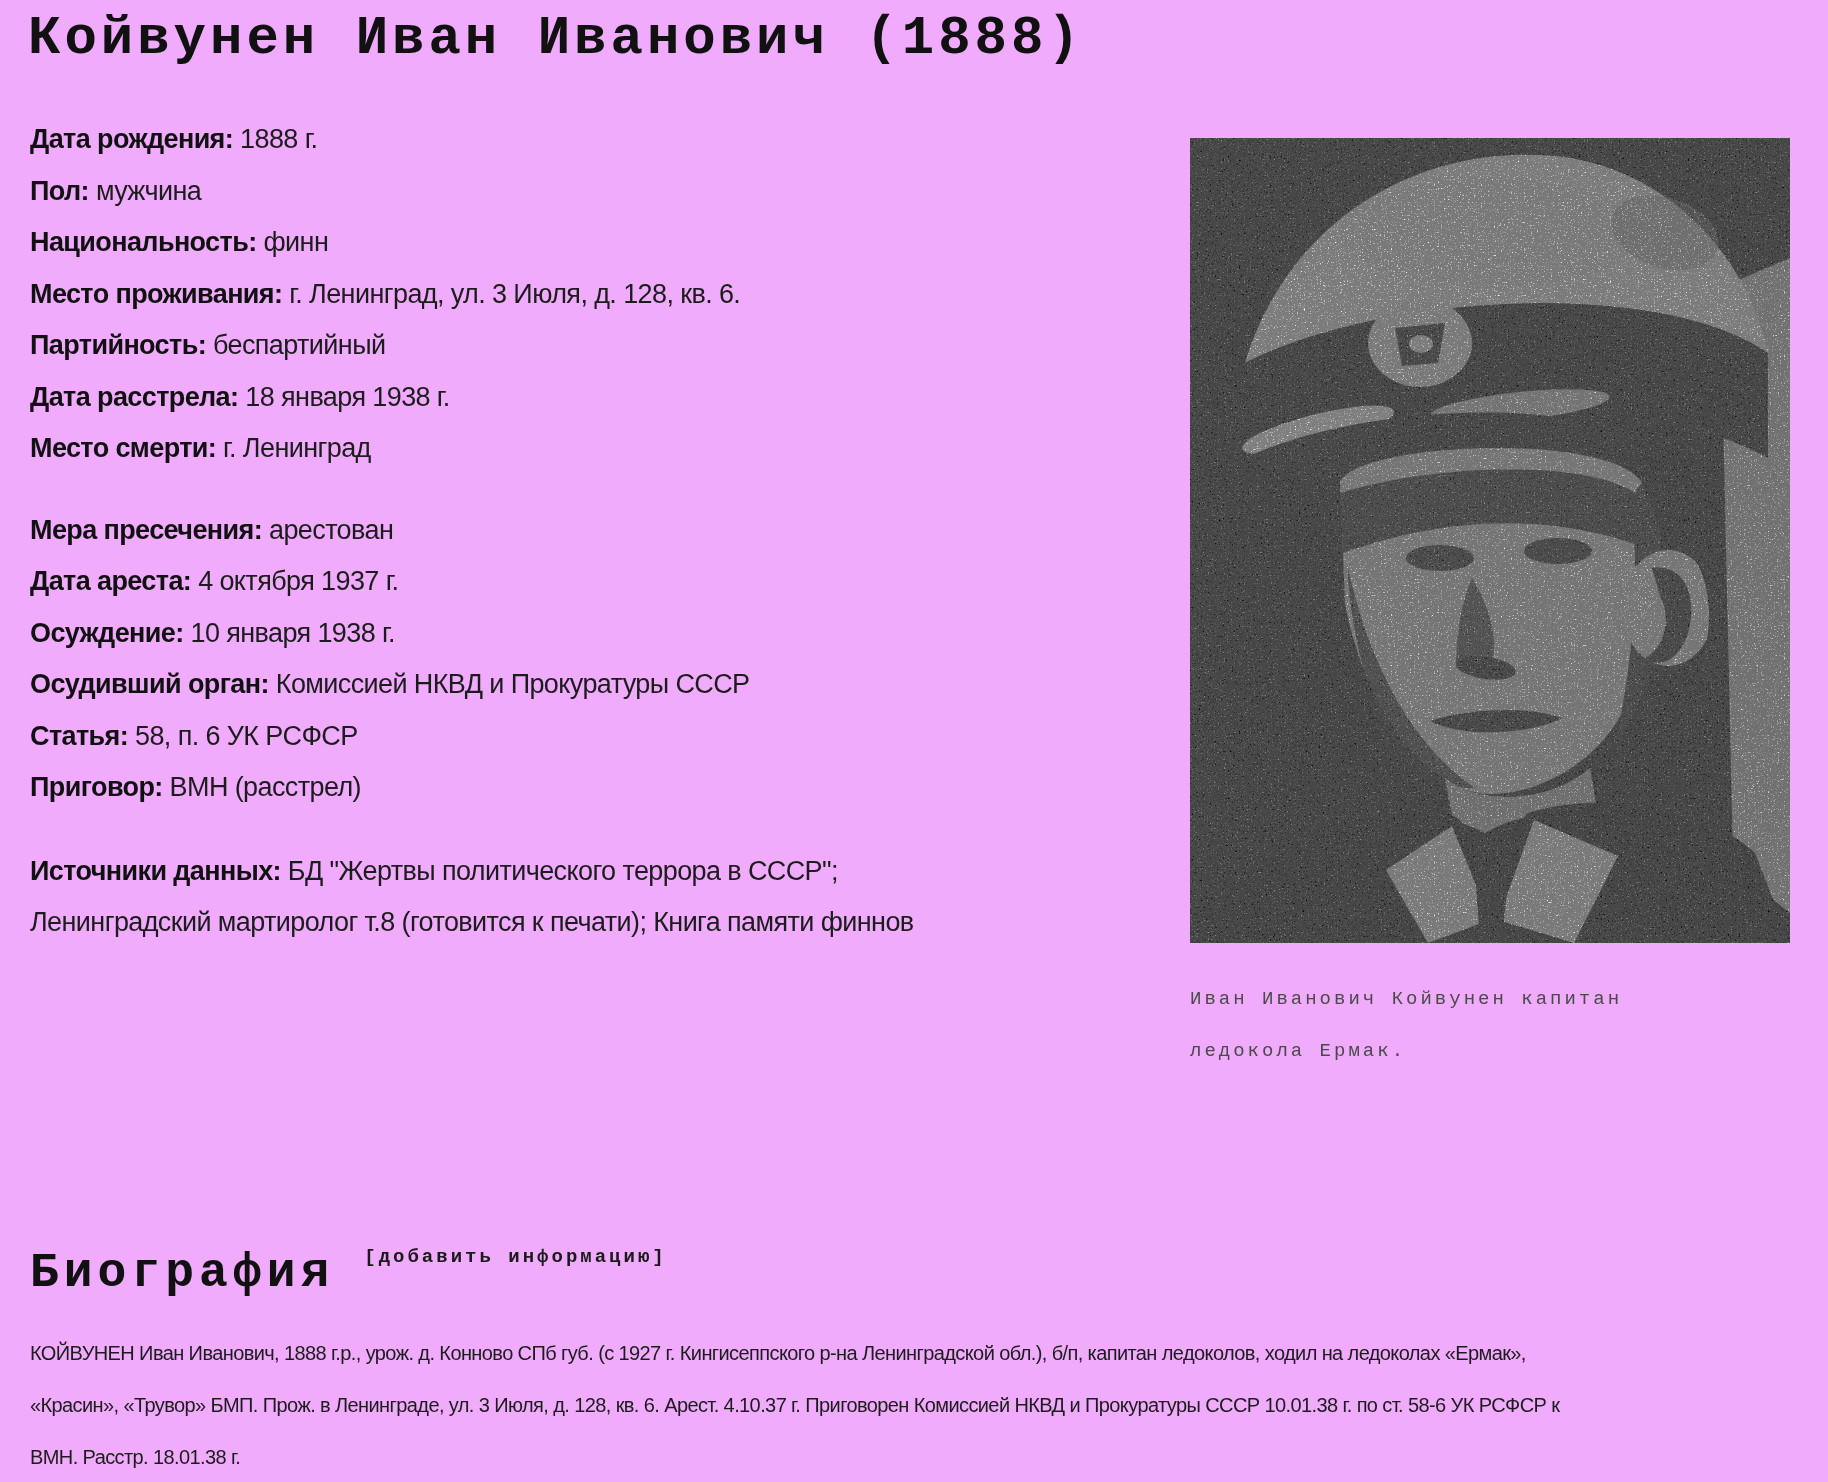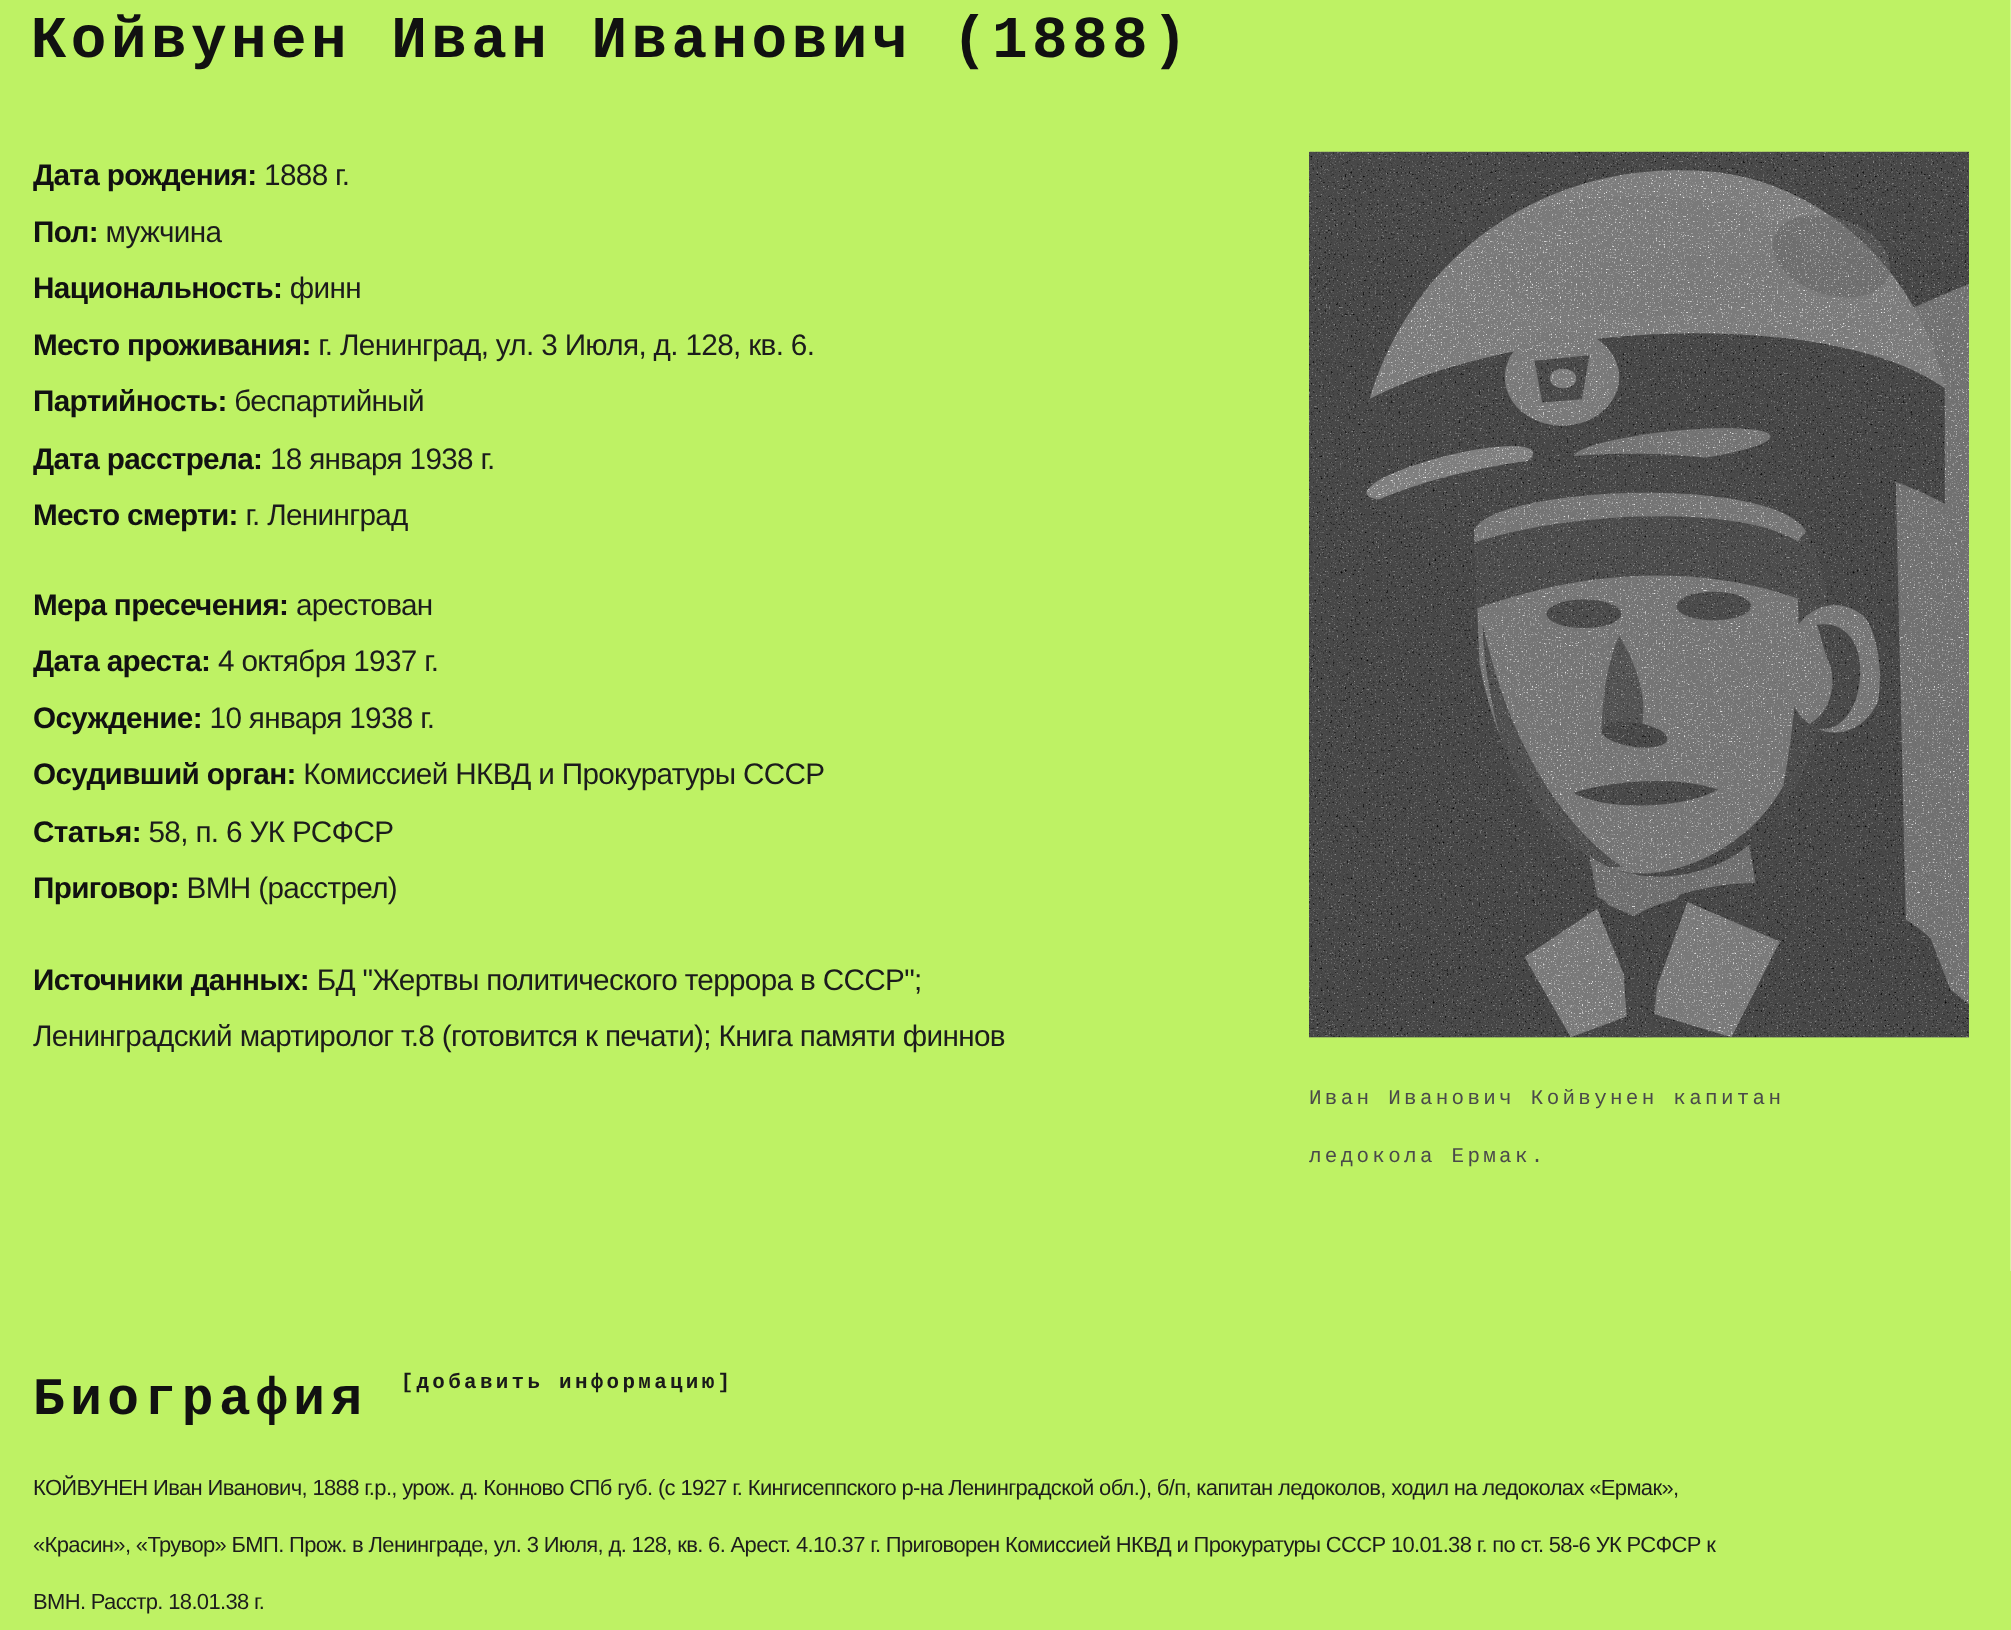--- a/index.html
+++ b/index.html
@@ -7,42 +7,42 @@
     padding: 0;
     background: #ffffff;
     width: 1828px;
     height: 1482px;
     overflow: hidden;
   }
   .page {
     position: relative;
     width: 1828px;
     height: 1482px;
-    background: #bef264;
+    background: #f0abfc;
     color: #1a1a1a;
     font-family: "Liberation Sans", sans-serif;
   }
   
   .title {
     position: absolute;
     left: 28px;
     top: 8px;
     margin: 0;
     font-family: "Liberation Mono", "DejaVu Sans Mono", monospace;
     font-weight: 700;
     font-size: 54px;
     letter-spacing: 4px;
     color: #111;
     white-space: nowrap;
   }
   
   .fields {
     position: absolute;
     left: 30px;
-    top: 134px;
+    top: 114px;
     width: 952px;
   }
   .field {
     margin: 0;
     font-size: 27px;
     line-height: 51.5px;
     letter-spacing: -0.6px;
     color: #1c1c1c;
   }
   .field b { font-weight: 700; color: #111; }

